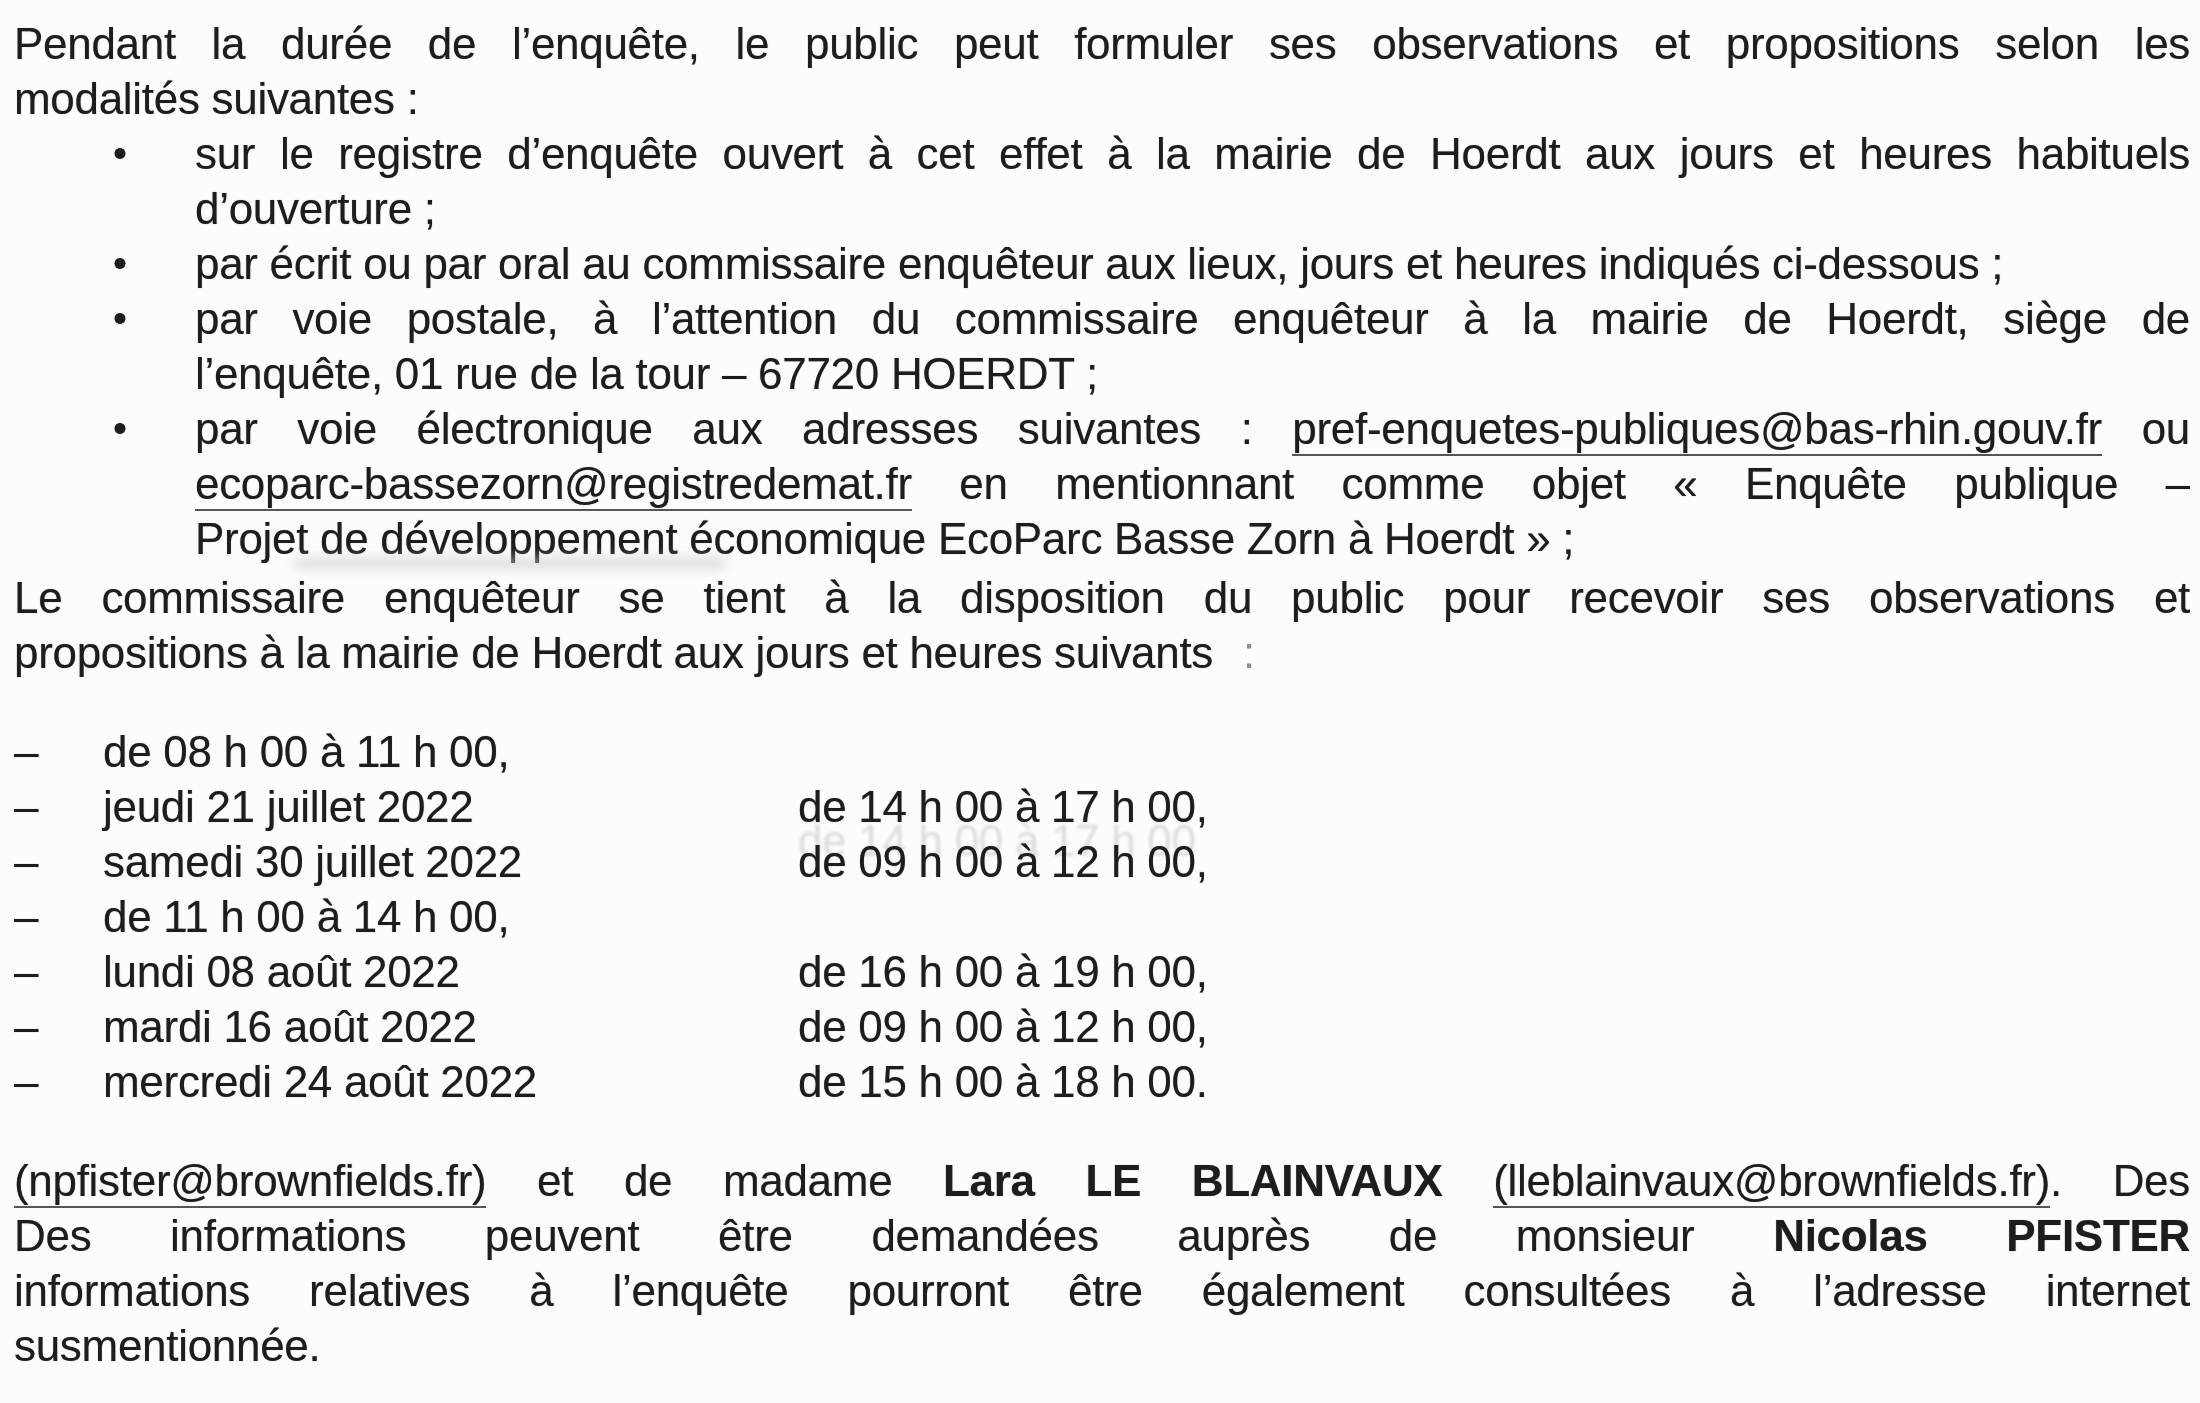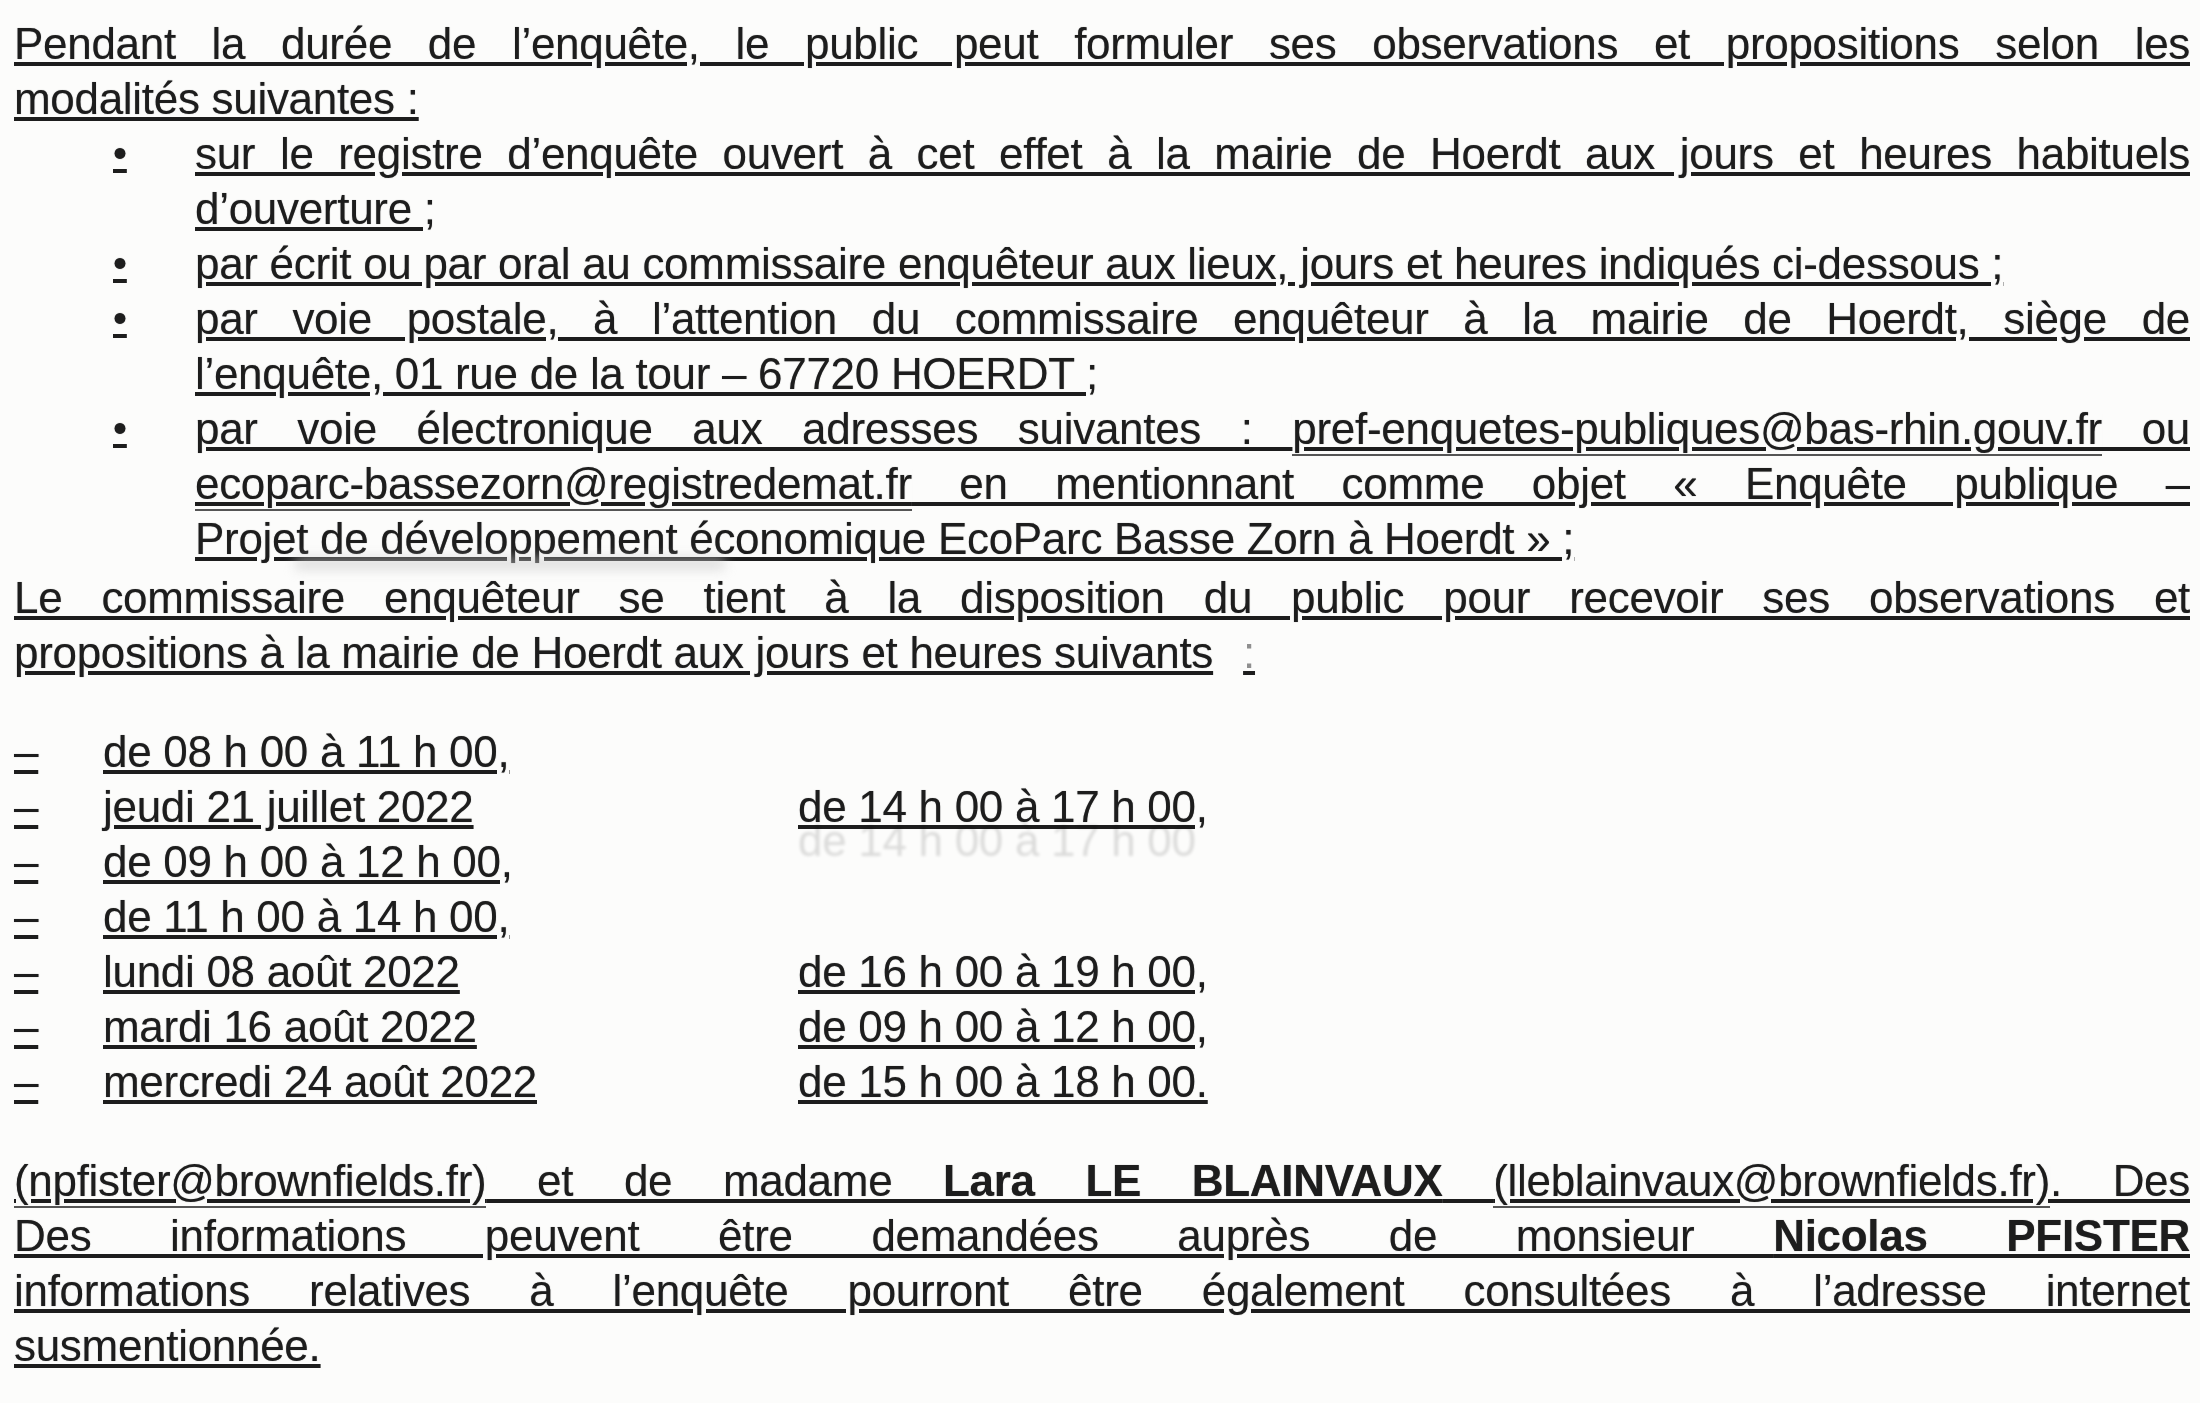--- a/index.html
+++ b/index.html
@@ -7,21 +7,20 @@
     width:2200px;height:1403px;overflow:hidden;
     background:#fcfcfb;
     font-family:"Liberation Sans","DejaVu Sans",sans-serif;
     color:#1d1d1d;
   }
   .page{
     box-sizing:border-box;width:2200px;height:1403px;
     padding:16px 10px 0 14px;
     font-size:44px;letter-spacing:-0.3px;
     text-shadow:0 0 0.9px rgba(25,25,25,0.55);
-    text-decoration:underline;
   }
   .line{
     height:55px;line-height:55px;overflow:hidden;
     text-align:justify;text-align-last:left;
     white-space:normal;
   }
   .line.stretch{text-align-last:justify;}
   .bullets{margin:0;}
   .bullet{display:flex;}
   .bdot{
@@ -114,20 +113,21 @@
     </div>
 
     <div class="srow">
       <span class="sdash">–</span>
       <span class="sdate">jeudi 21 juillet 2022</span>
       <span class="stime"><span>de 14 h 00 à 17 h 00,</span><span class="ghost">de 14 h 00 à 17 h 00</span></span>
     </div>
 
     <div class="srow">
       <span class="sdash">–</span>
+      <span class="sdate">samedi 30 juillet 2022</span>
       <span class="stime">de 09 h 00 à 12 h 00,</span>
     </div>
 
     <div class="srow">
       <span class="sdash">–</span>
       <span class="stime">de 11 h 00 à 14 h 00,</span>
     </div>
 
     <div class="srow">
       <span class="sdash">–</span>

